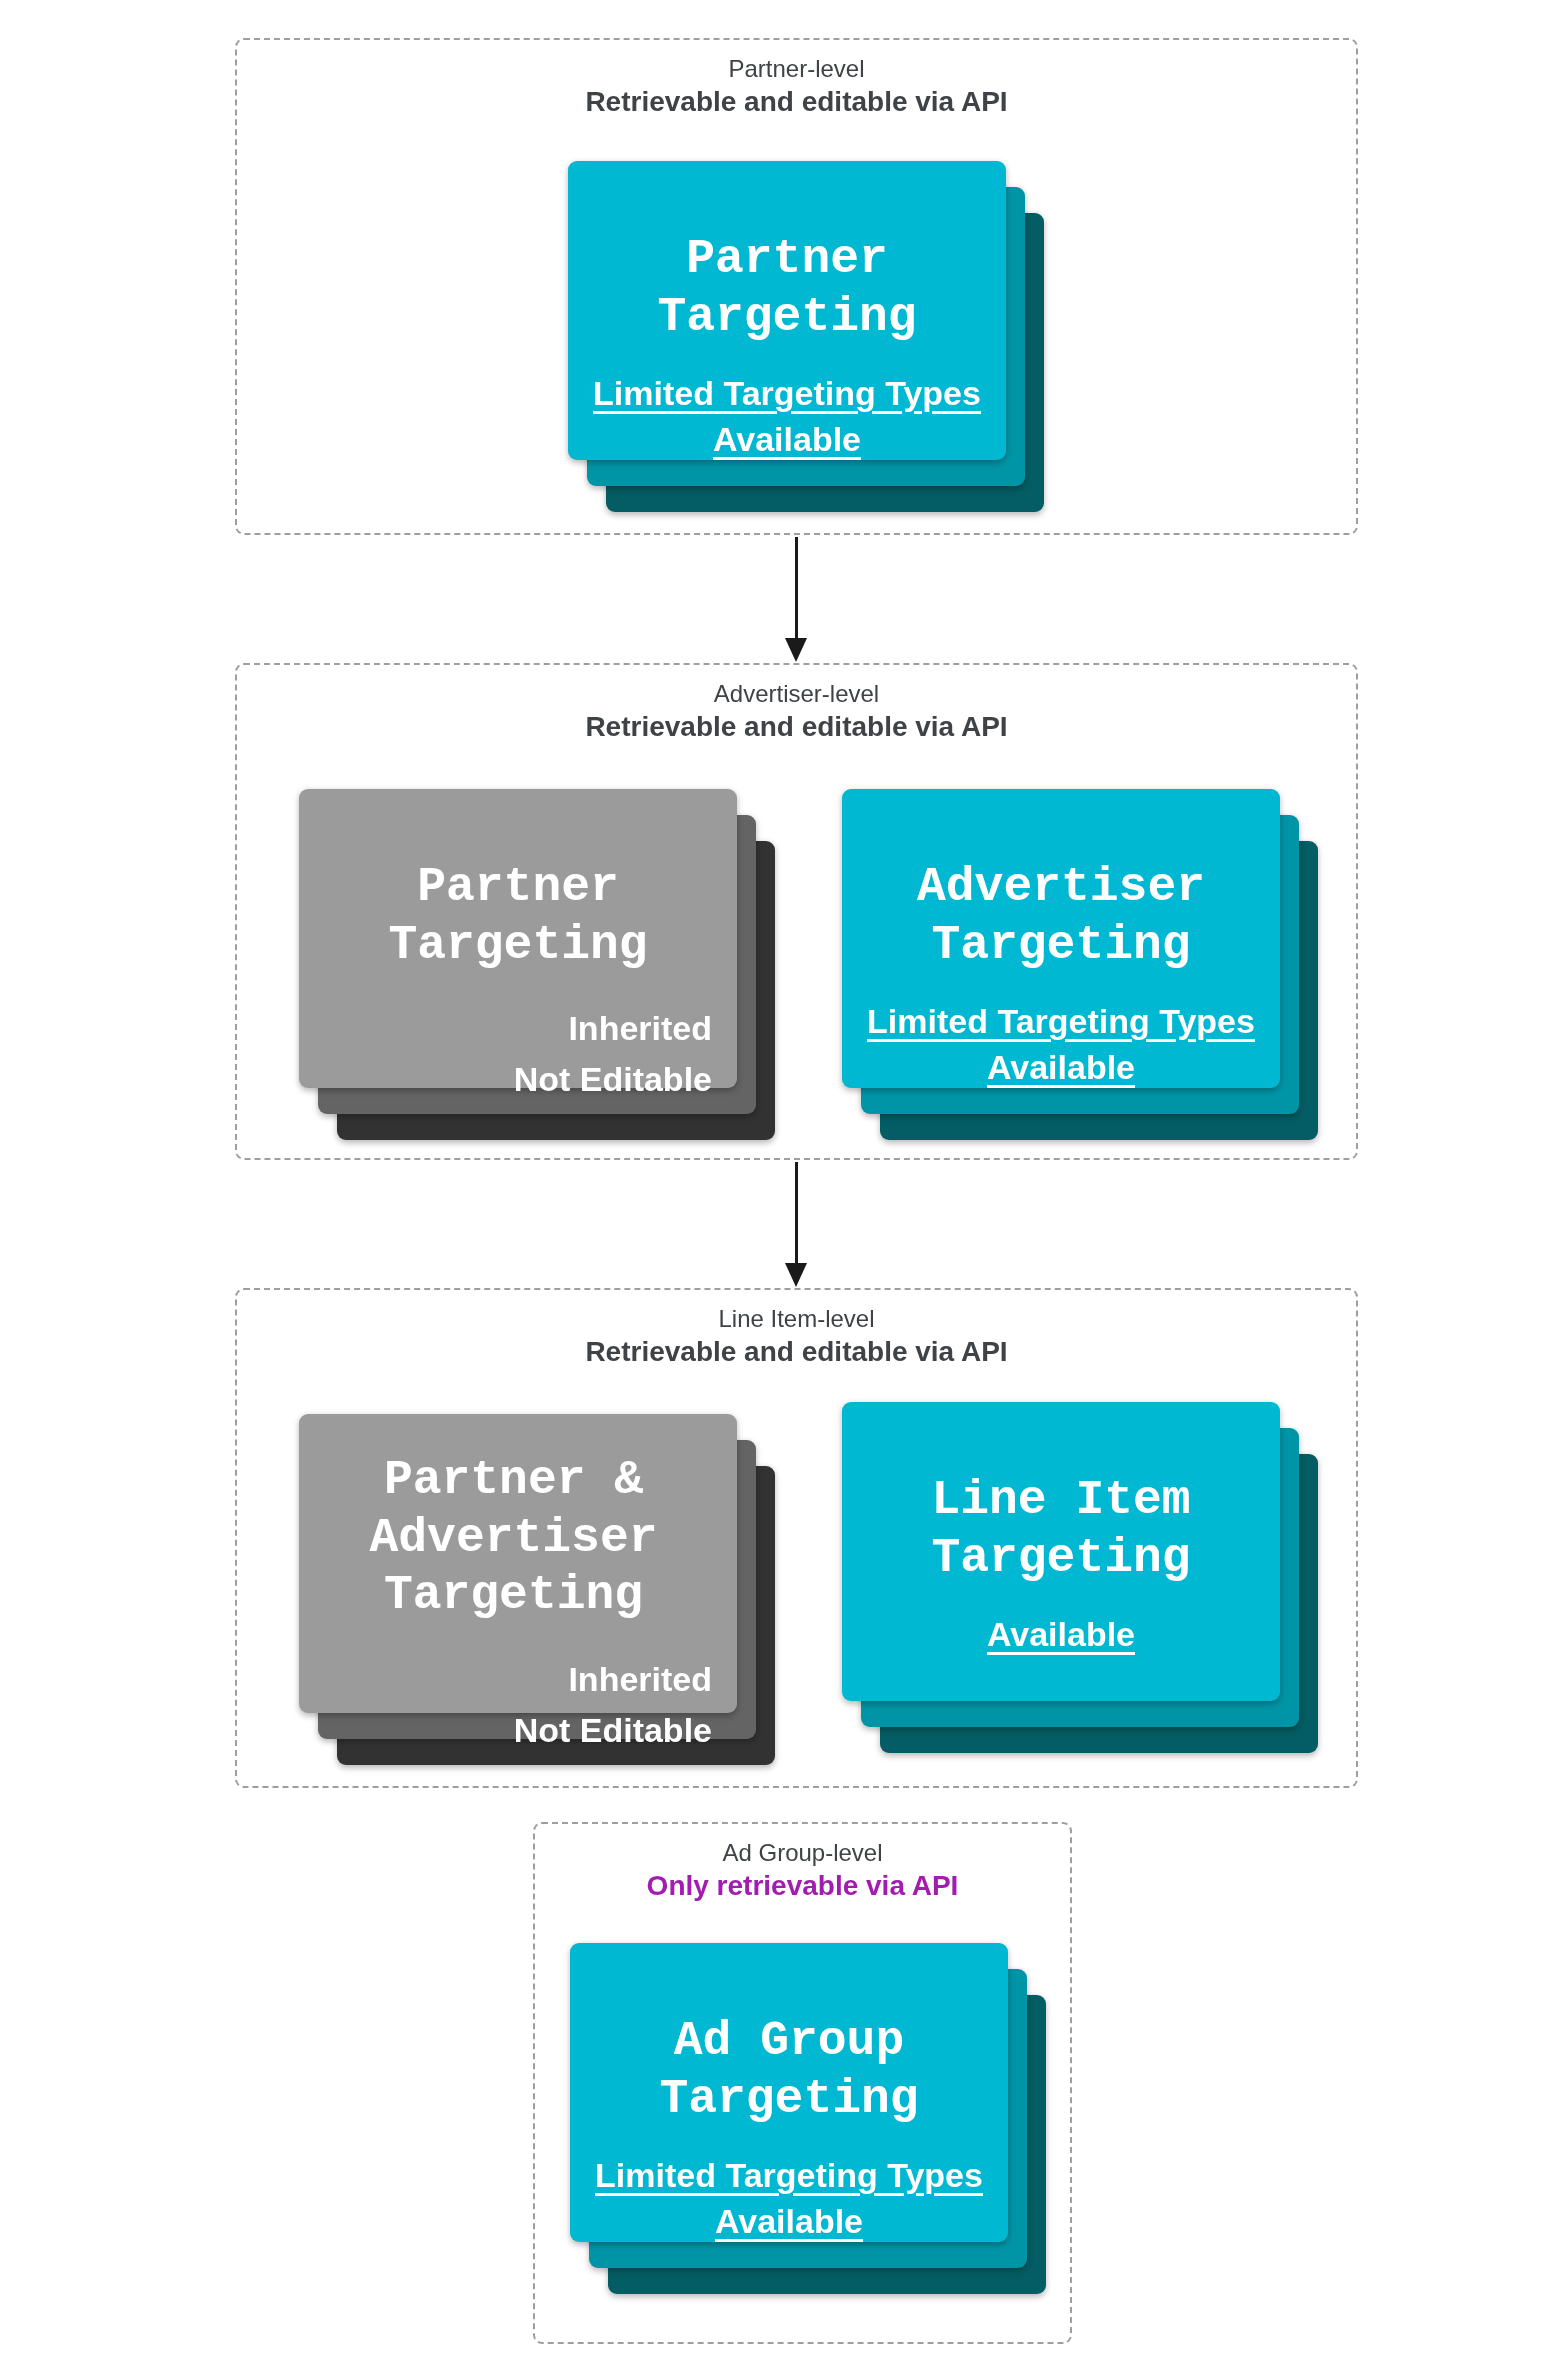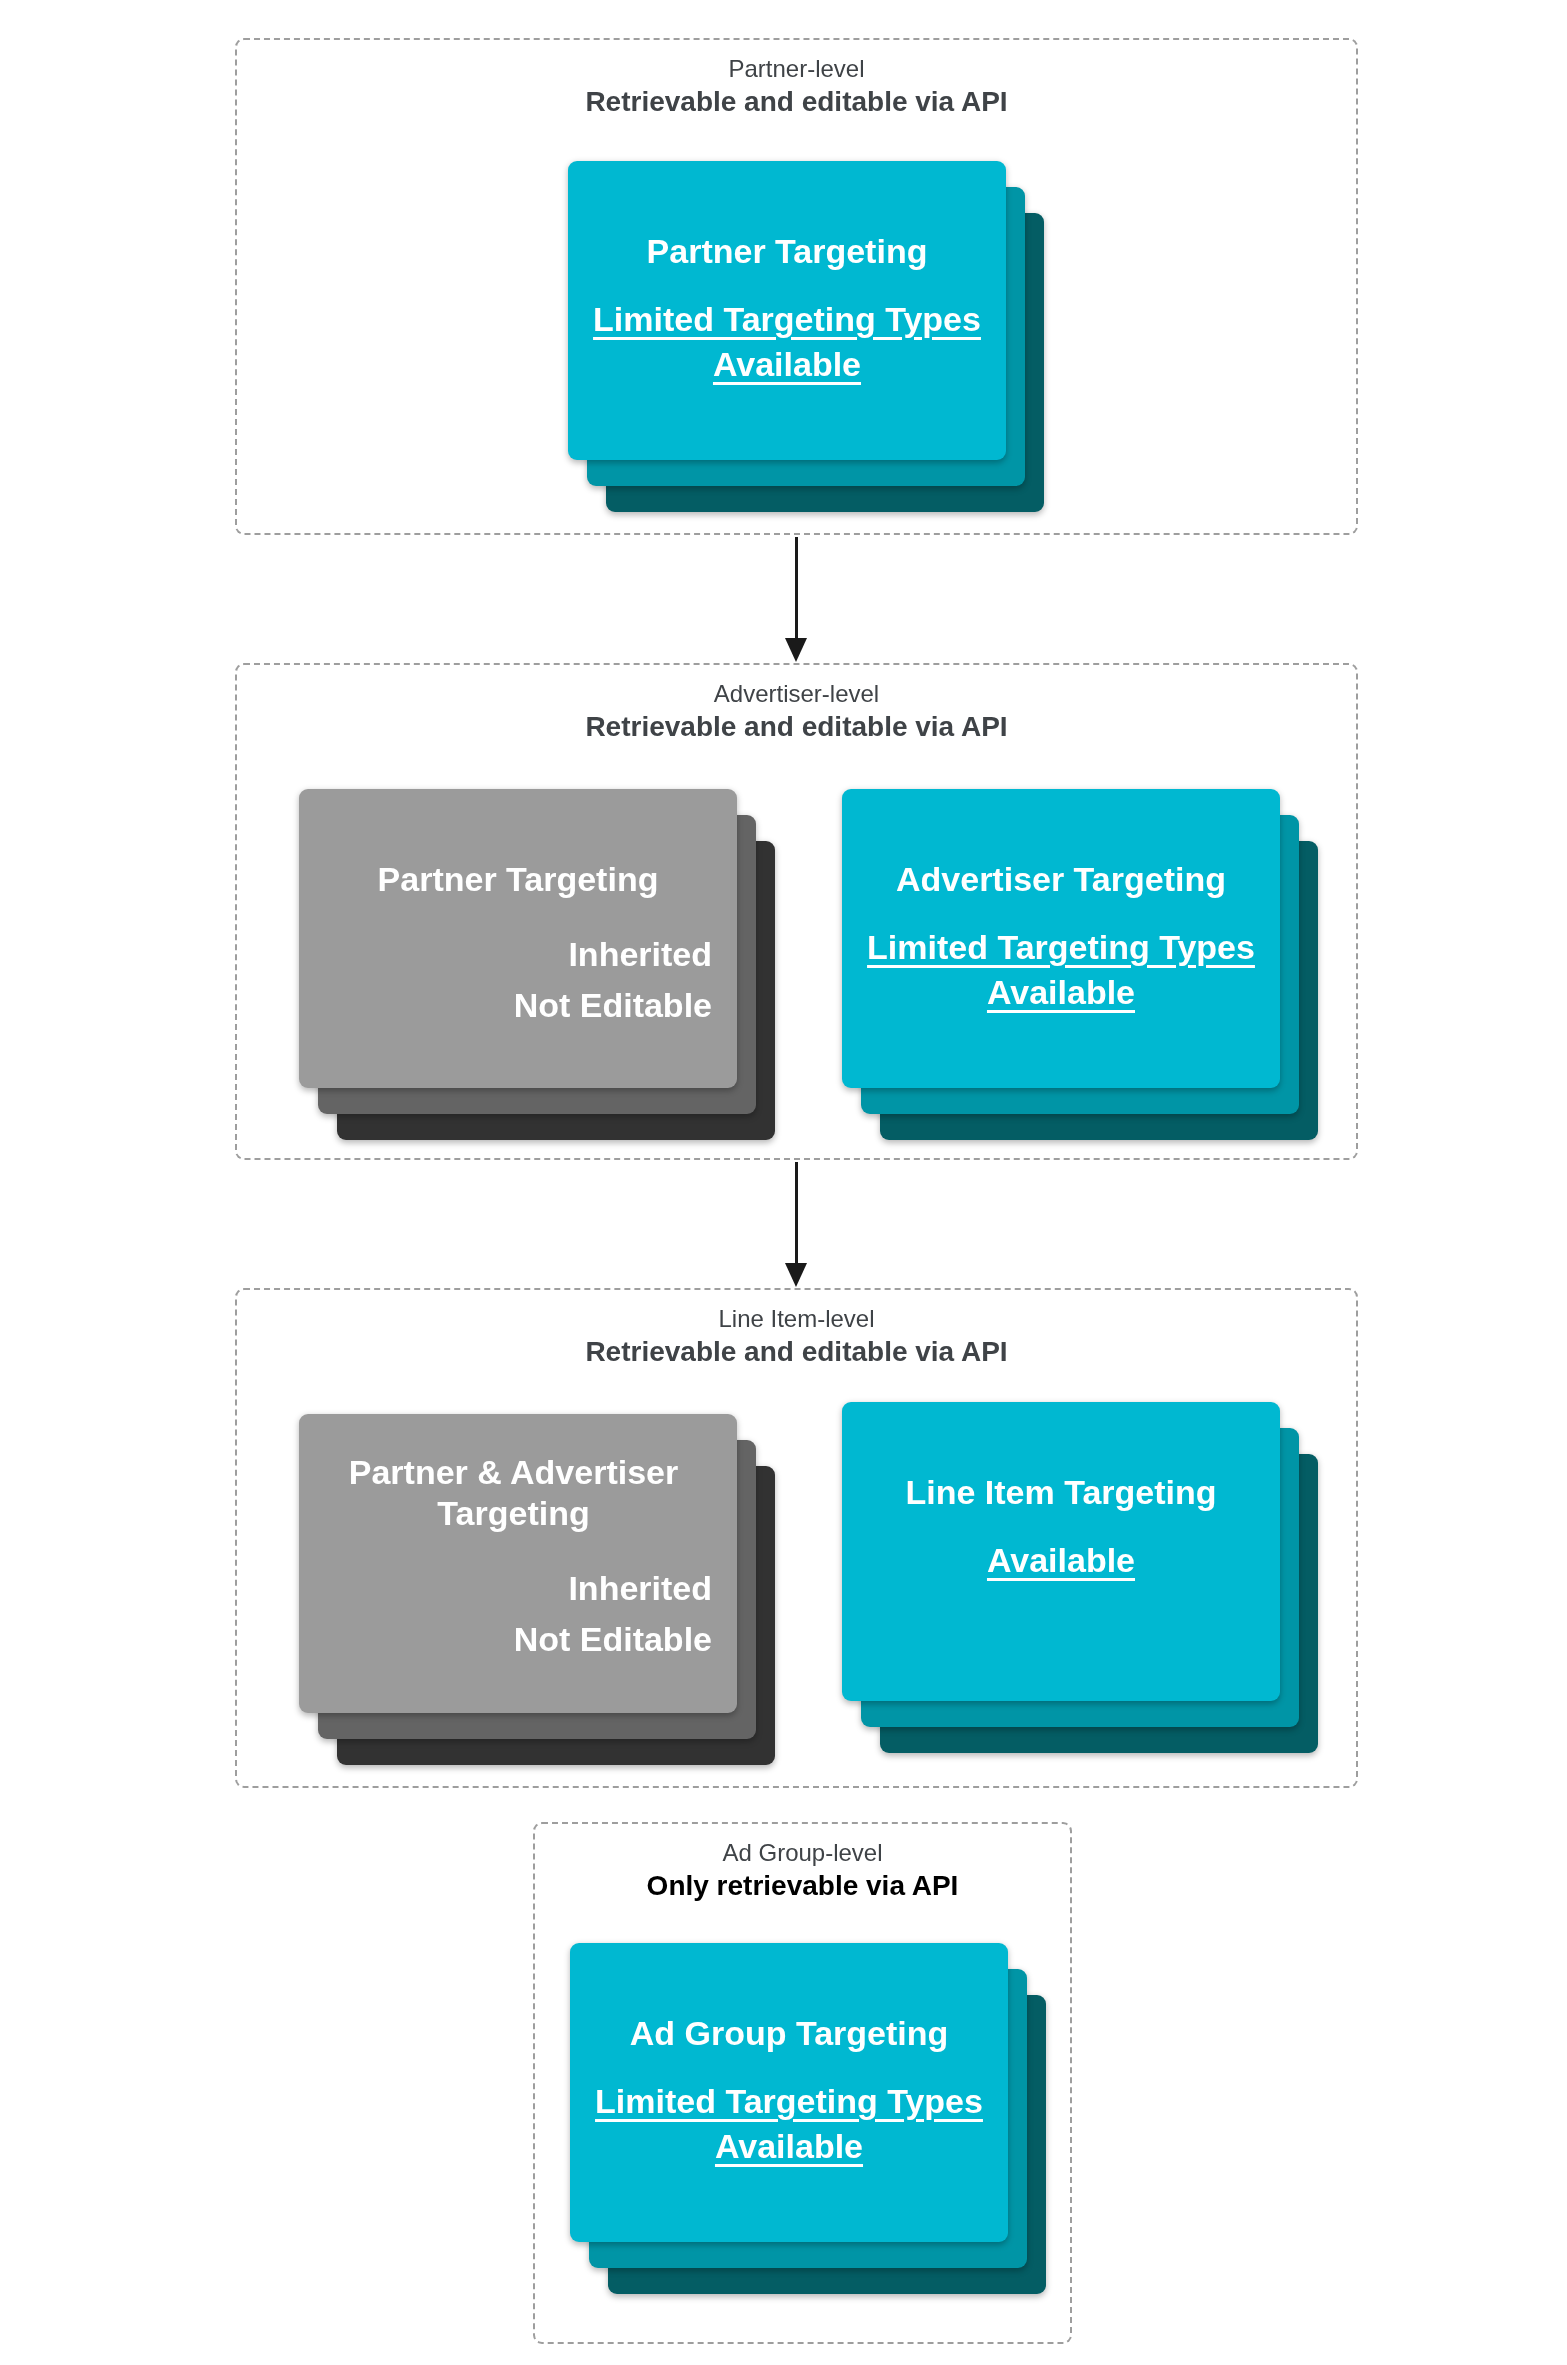--- a/index.html
+++ b/index.html
@@ -17,42 +17,42 @@
   #s2 { left:235px; top:663px;  width:1123px; height:497px; }
   #s3 { left:235px; top:1288px; width:1123px; height:500px; }
   #s4 { left:533px; top:1822px; width:539px;  height:522px; }
 
   .header { padding-top:12.5px; text-align:center; color:#3f4347; }
   .header .title {
     font-size:24px; line-height:1.3; font-weight:normal;
     text-decoration-thickness:2.2px; text-underline-offset:5.4px;
   }
   .header .subtitle { font-size:28px; line-height:1.3; font-weight:bold; }
-  .header .subtitle.red { color:#000000; }
+  .header .subtitle.red { color:#a21caf; }
 
   
   .card-stack { position:absolute; width:475px; height:351px; }
   .layer {
     position:absolute; width:438px; height:299px; border-radius:9px;
     box-shadow:0 2.7px 6.3px rgba(0,0,0,0.28);
   }
   .layer.back  { left:38px; top:52px; z-index:1; }
   .layer.mid   { left:19px; top:26px; z-index:2; }
   .layer.front { left:0;    top:0;    z-index:3; box-sizing:border-box;
                  padding:70px 25px 0; text-align:center; color:#ffffff; }
   .layer.front.twoline { padding-top:38px;padding-left:16px; }
 
   .teal .layer.back  { background:#045d64; }
   .teal .layer.mid   { background:#0095a6; }
   .teal .layer.front { background:#00b8d1; }
   .gray .layer.back  { background:#323232; }
   .gray .layer.mid   { background:#646464; }
   .gray .layer.front { background:#9b9b9b; }
 
-  .card-title { font-size:34px; font-weight:bold; line-height:1.2; }
+  .card-title { font-size:48px; font-weight:bold; line-height:1.2;font-family:Liberation Mono, monospace; }
   .card-lines { margin-top:25px; font-size:34px; font-weight:bold; line-height:1.34; }
   .gray .card-lines { margin-top:29px; line-height:1.5;text-align:right; }
   .underlined div {
     text-decoration:underline; text-decoration-thickness:2.7px; text-underline-offset:6.3px;
   }
 
   
   .arrow { position:absolute; width:23px; z-index:5; }
   #a1 { left:785px; top:537px;  height:125px; }
   #a2 { left:785px; top:1162px; height:125px; }

